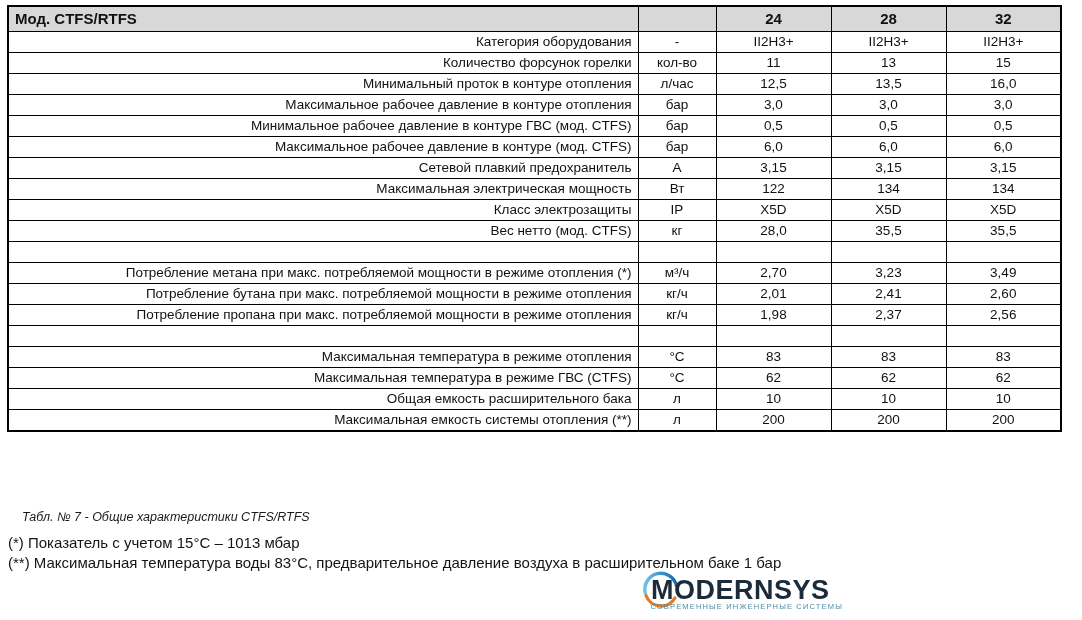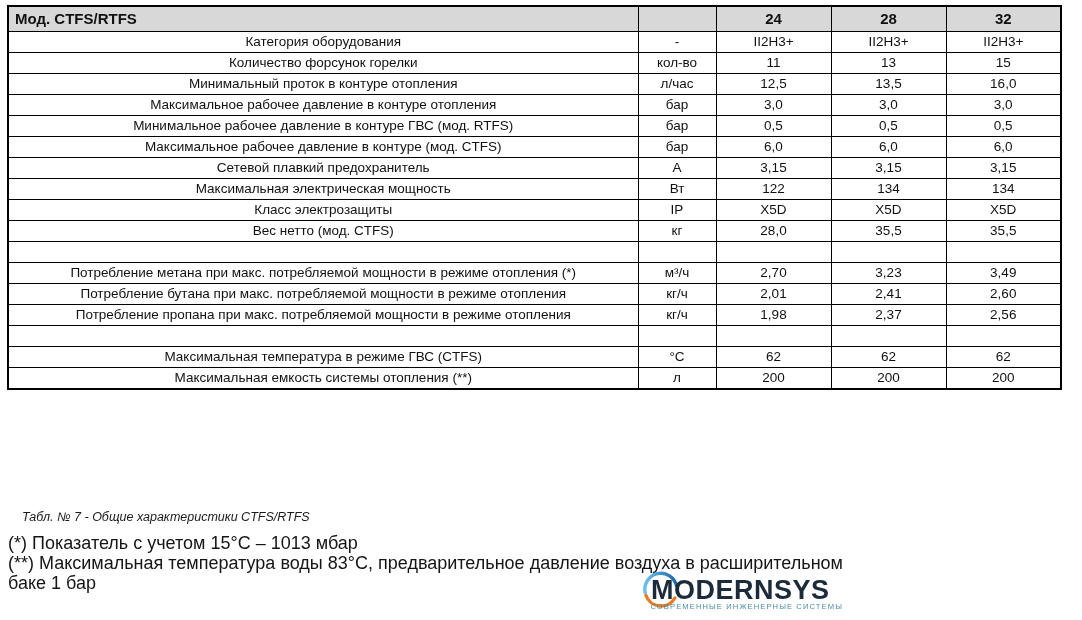--- a/index.html
+++ b/index.html
@@ -41,36 +41,36 @@
   }
   table.spec thead th {
     background: #d8d8d8;
     height: 24px;
     line-height: 24px;
     font-size: 15px;
     font-weight: bold;
   }
   th.h-title { text-align: left; padding-left: 9px; }
   th.h-model { text-align: center; margin-top: 37px; }
-  td.c-label { text-align: center; padding-left: 9px; }
+  td.c-label { text-align: right; padding-left: 9px; }
   td.c-center { text-align: center; }
 
   .caption {
     position: absolute;
     left: 22px;
     top: 510px;
     font-size: 12.5px;
     font-style: italic;
     color: #1a1a1a;
   }
   .footnotes {
     position: absolute;
     left: 8px;
     top: 533px;
-    font-size: 18px;
+    font-size: 15px;
     line-height: 20px;
     color: #151515;
   }
   .logo {
     position: absolute;
     right: 20px;
     bottom: 4px;
   }
 </style>
 </head>
@@ -118,21 +118,21 @@
           <td class="c-center">16,0</td>
         </tr>
         <tr>
           <td class="c-label">Максимальное рабочее давление в контуре отопления</td>
           <td class="c-center">бар</td>
           <td class="c-center">3,0</td>
           <td class="c-center">3,0</td>
           <td class="c-center">3,0</td>
         </tr>
         <tr>
-          <td class="c-label">Минимальное рабочее давление в контуре ГВС (мод. RTFS)</td>
+          <td class="c-label">Минимальное рабочее давление в контуре ГВС (мод. CTFS)</td>
           <td class="c-center">бар</td>
           <td class="c-center">0,5</td>
           <td class="c-center">0,5</td>
           <td class="c-center">0,5</td>
         </tr>
         <tr>
           <td class="c-label">Максимальное рабочее давление в контуре (мод. CTFS)</td>
           <td class="c-center">бар</td>
           <td class="c-center">6,0</td>
           <td class="c-center">6,0</td>
@@ -195,25 +195,39 @@
           <td class="c-center">2,56</td>
         </tr>
         <tr>
           <td class="c-label"></td>
           <td class="c-center"></td>
           <td class="c-center"></td>
           <td class="c-center"></td>
           <td class="c-center"></td>
         </tr>
         <tr>
+          <td class="c-label">Максимальная температура в режиме отопления</td>
+          <td class="c-center">°С</td>
+          <td class="c-center">83</td>
+          <td class="c-center">83</td>
+          <td class="c-center">83</td>
+        </tr>
+        <tr>
           <td class="c-label">Максимальная температура в режиме ГВС (CTFS)</td>
           <td class="c-center">°С</td>
           <td class="c-center">62</td>
           <td class="c-center">62</td>
           <td class="c-center">62</td>
+        </tr>
+        <tr>
+          <td class="c-label">Общая емкость расширительного бака</td>
+          <td class="c-center">л</td>
+          <td class="c-center">10</td>
+          <td class="c-center">10</td>
+          <td class="c-center">10</td>
         </tr>
         <tr>
           <td class="c-label">Максимальная емкость системы отопления (**)</td>
           <td class="c-center">л</td>
           <td class="c-center">200</td>
           <td class="c-center">200</td>
           <td class="c-center">200</td>
         </tr>
       </tbody>
   </table>

